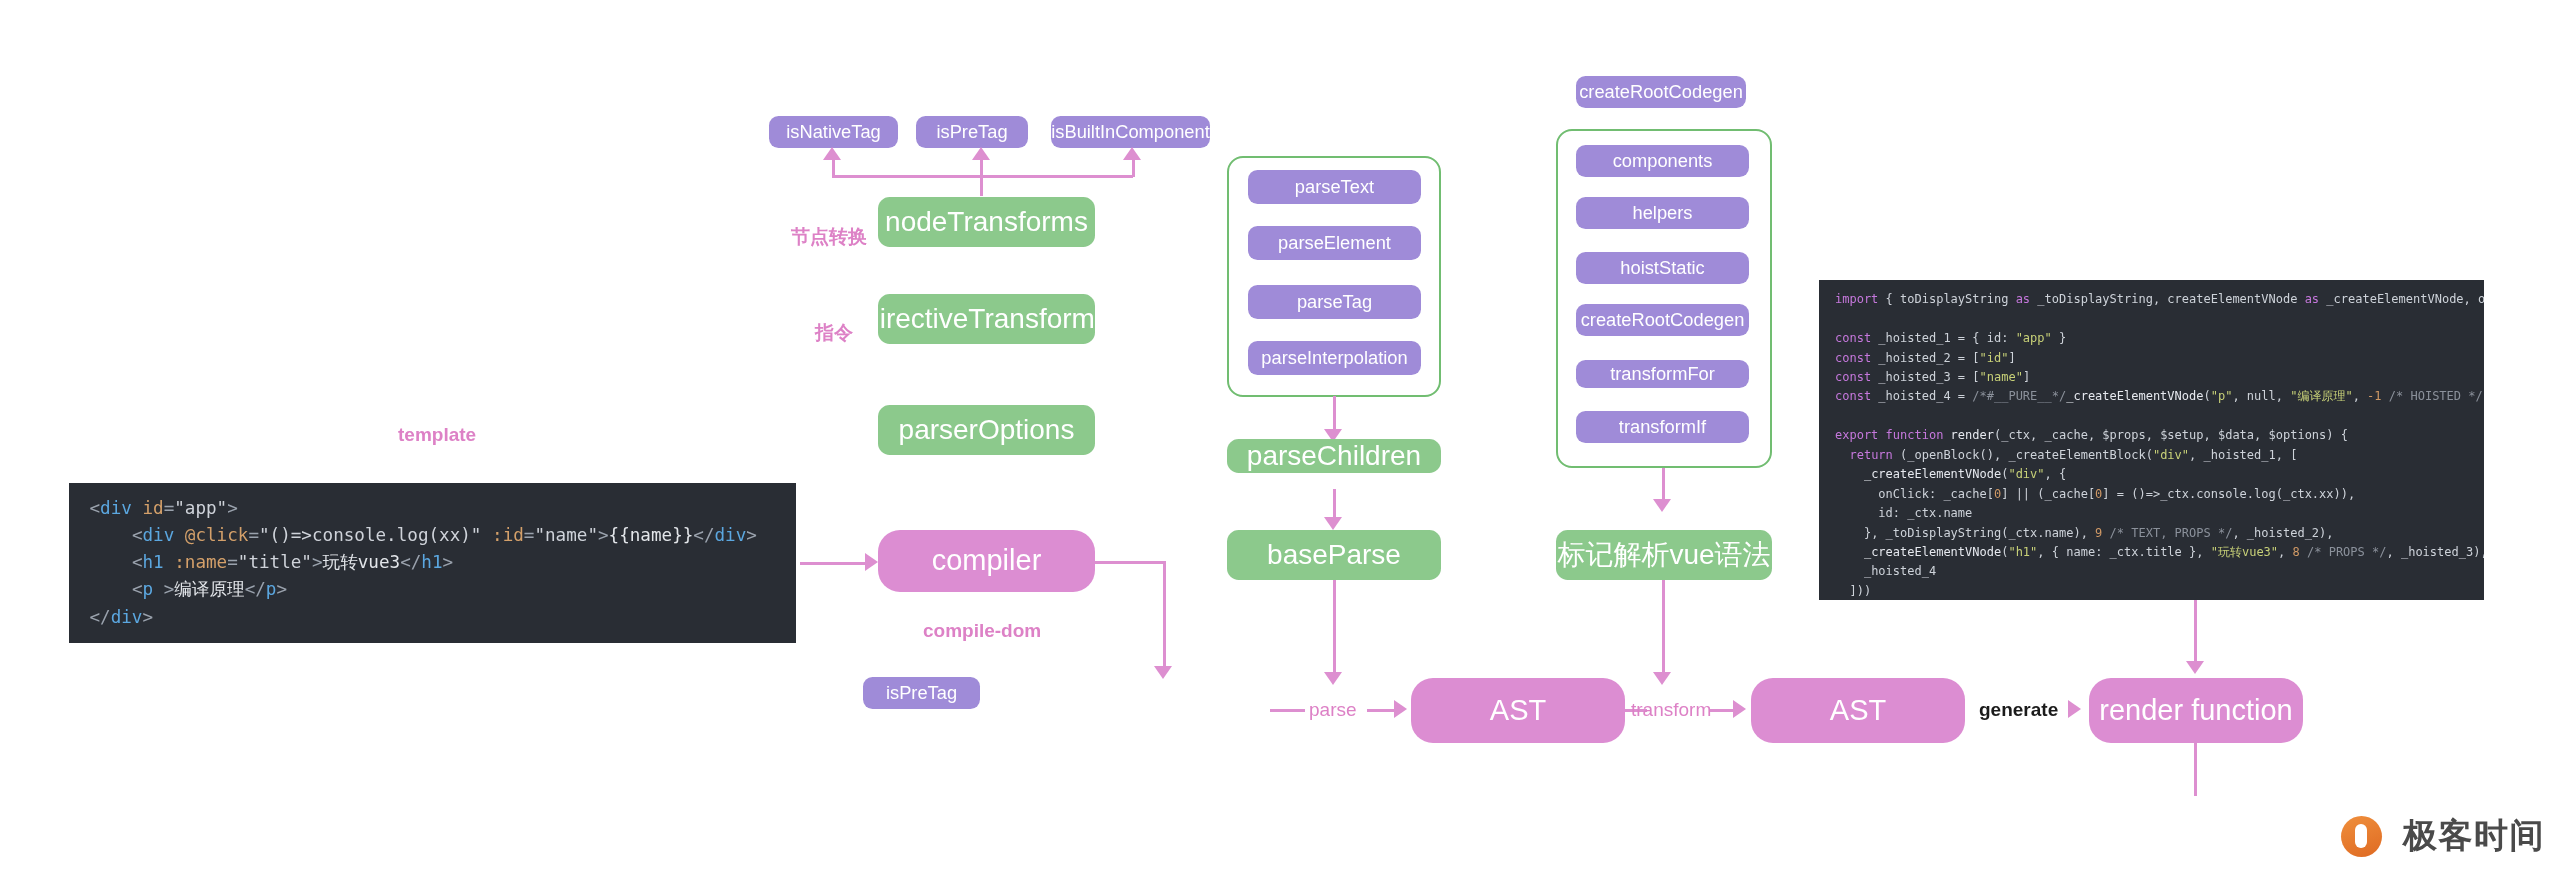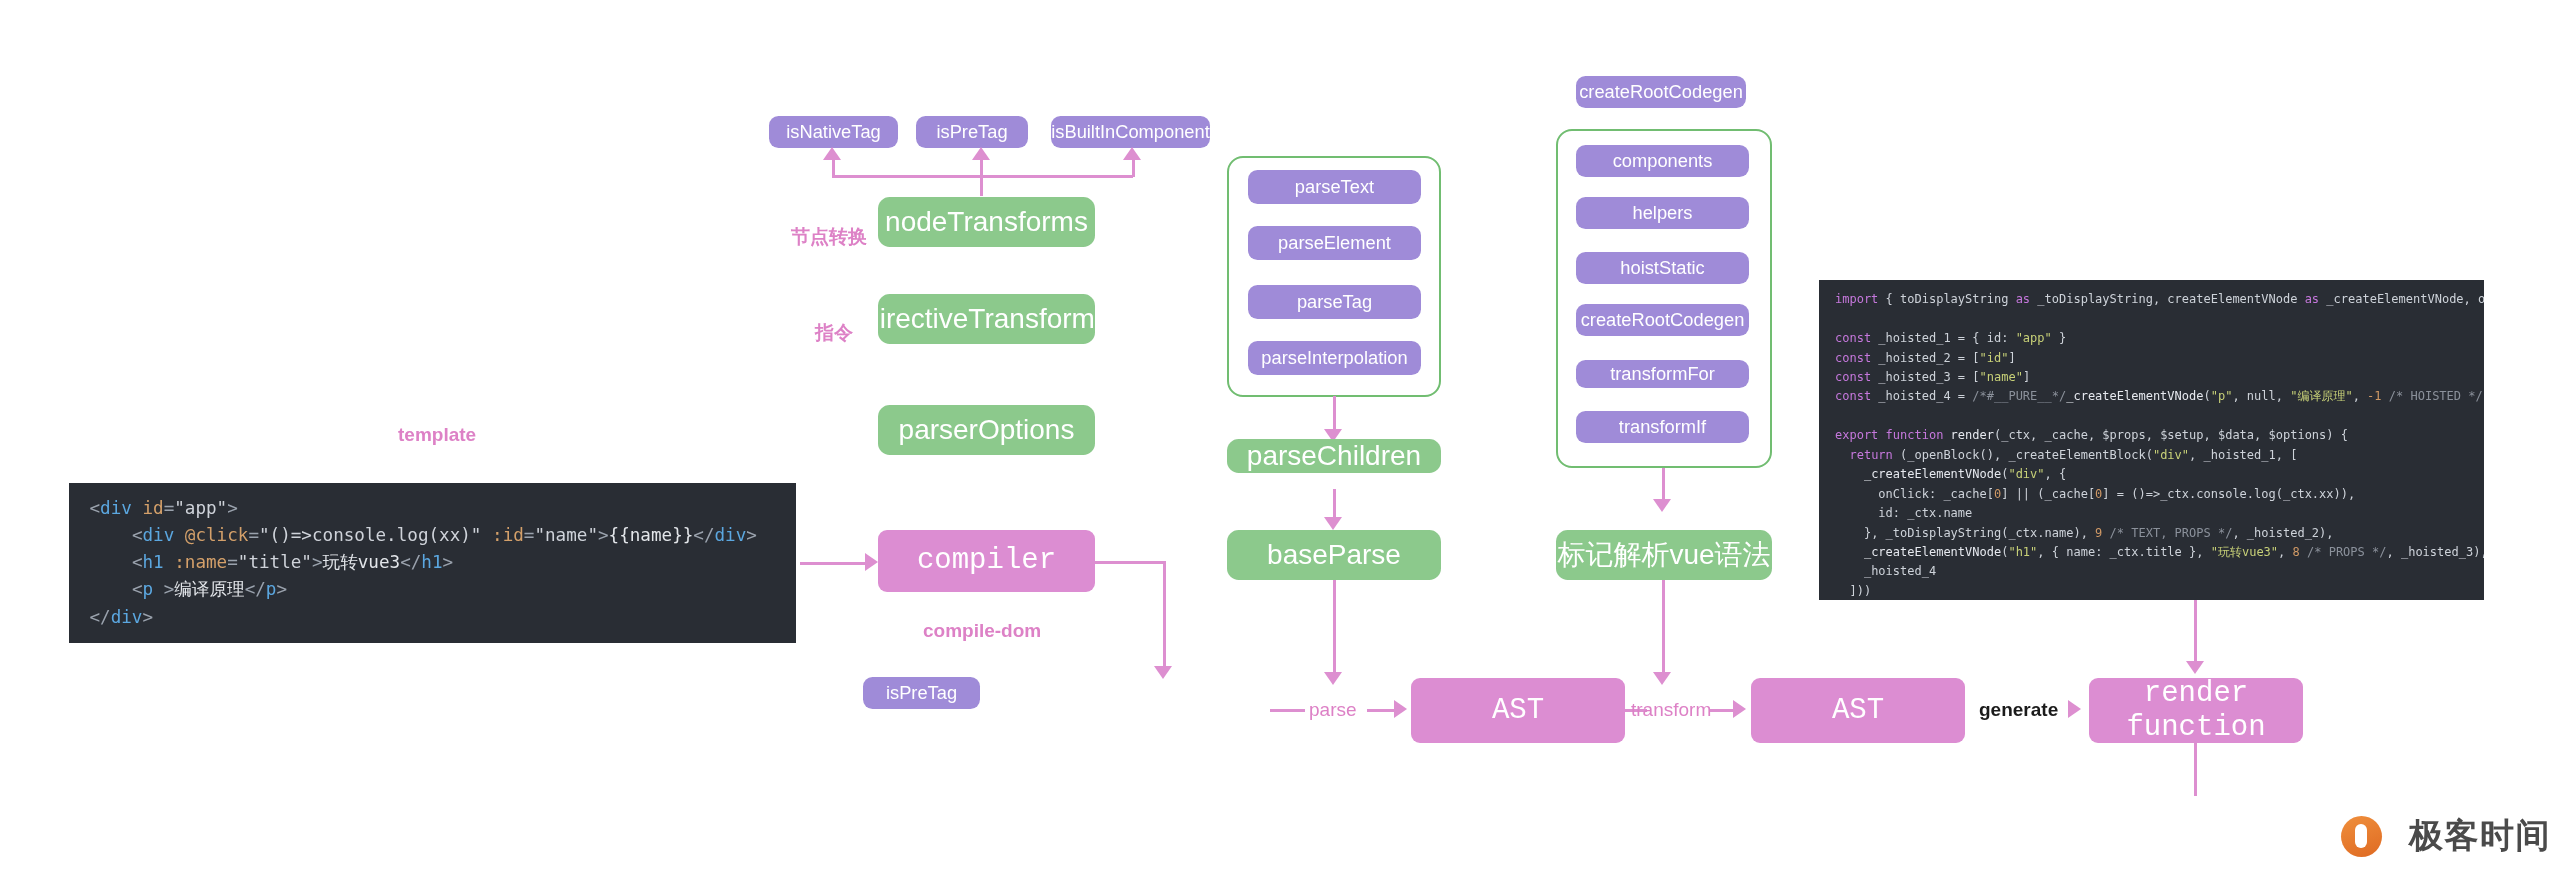--- a/index.html
+++ b/index.html
@@ -10,21 +10,21 @@
   #stage{position:relative;width:2576px;height:891px;}
 
   .node{
     position:absolute;box-sizing:border-box;
     display:flex;align-items:center;justify-content:center;
     color:#ffffff;text-align:center;line-height:1.15;
     border-radius:10.3px;
   }
   .n-purple{background:#9f8bd8;border-radius:9.5px;font-size:18.3px;}
   .n-green {background:#8cc98c;border-radius:11.7px;font-size:28px;}
-  .n-pink  {background:#dc8dd2;border-radius:9px;font-size:29px;font-family:Liberation Mono, monospace;}
+  .n-pink  {background:#dc8dd2;border-radius:22px;font-size:29px;}
 
   .group-box{
     position:absolute;box-sizing:border-box;
     border:2.2px solid #71bd71;border-radius:16px;background:#ffffff;
   }
 
   .side-label{
     position:absolute;color:#dd81c6;font-weight:bold;
     font-size:19px;white-space:nowrap;
   }
@@ -62,21 +62,21 @@
   .t-punc{color:#9aa2ad;}
   .c-kw{color:#c678dd;}
   .c-fn{color:#e6e9ef;}
   .c-str{color:#c8d178;}
   .c-num{color:#d19a66;}
   .c-cmt{color:#8b919b;}
   .c-plain{color:#ced3da;}
 
   #watermark{
     position:absolute;left:2341px;top:813px;
-    display:flex;align-items:center;gap:27px;font-family:Liberation Mono, monospace;
+    display:flex;align-items:center;gap:21px;font-family:Liberation Mono, monospace;
   }
   #wm-mark{
     width:41px;height:41px;border-radius:50%;
     background:linear-gradient(160deg,#ef8f3c,#df6a22);
     position:relative;
   }
   #wm-mark::after{
     content:"";position:absolute;left:14px;top:8.8px;
     width:11.7px;height:23.5px;border-radius:5.9px;background:#ffffff;
   }

